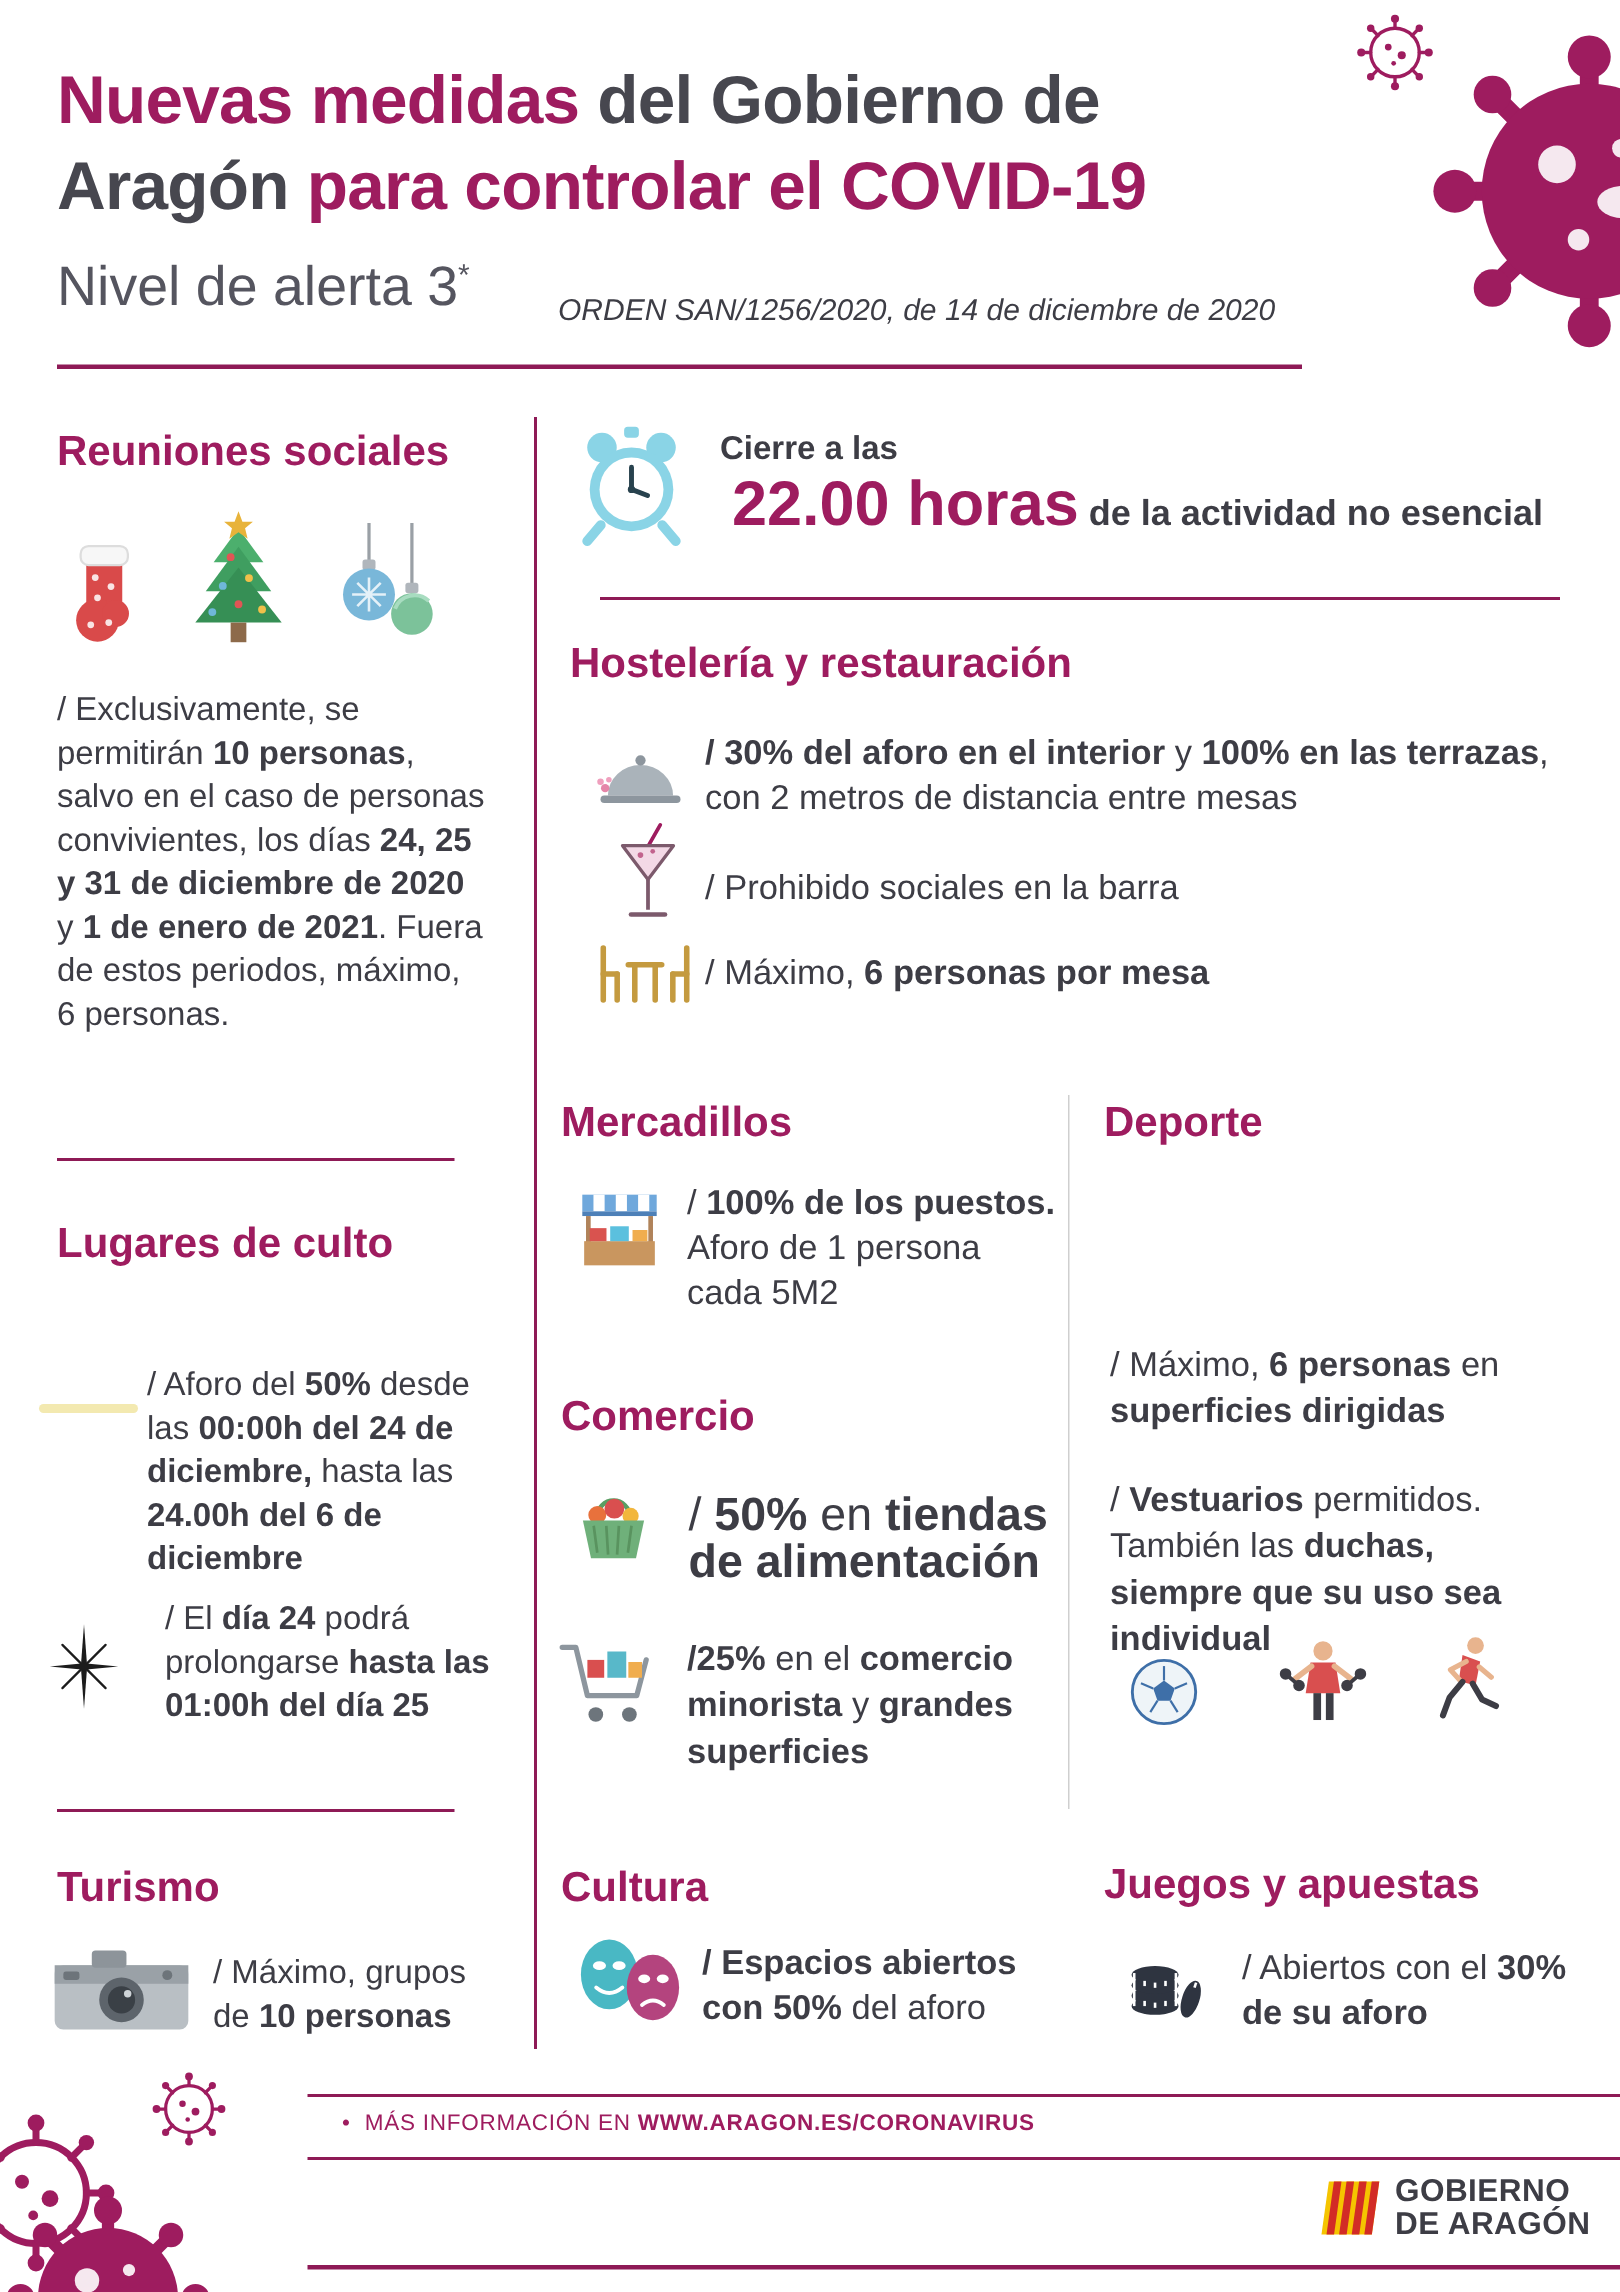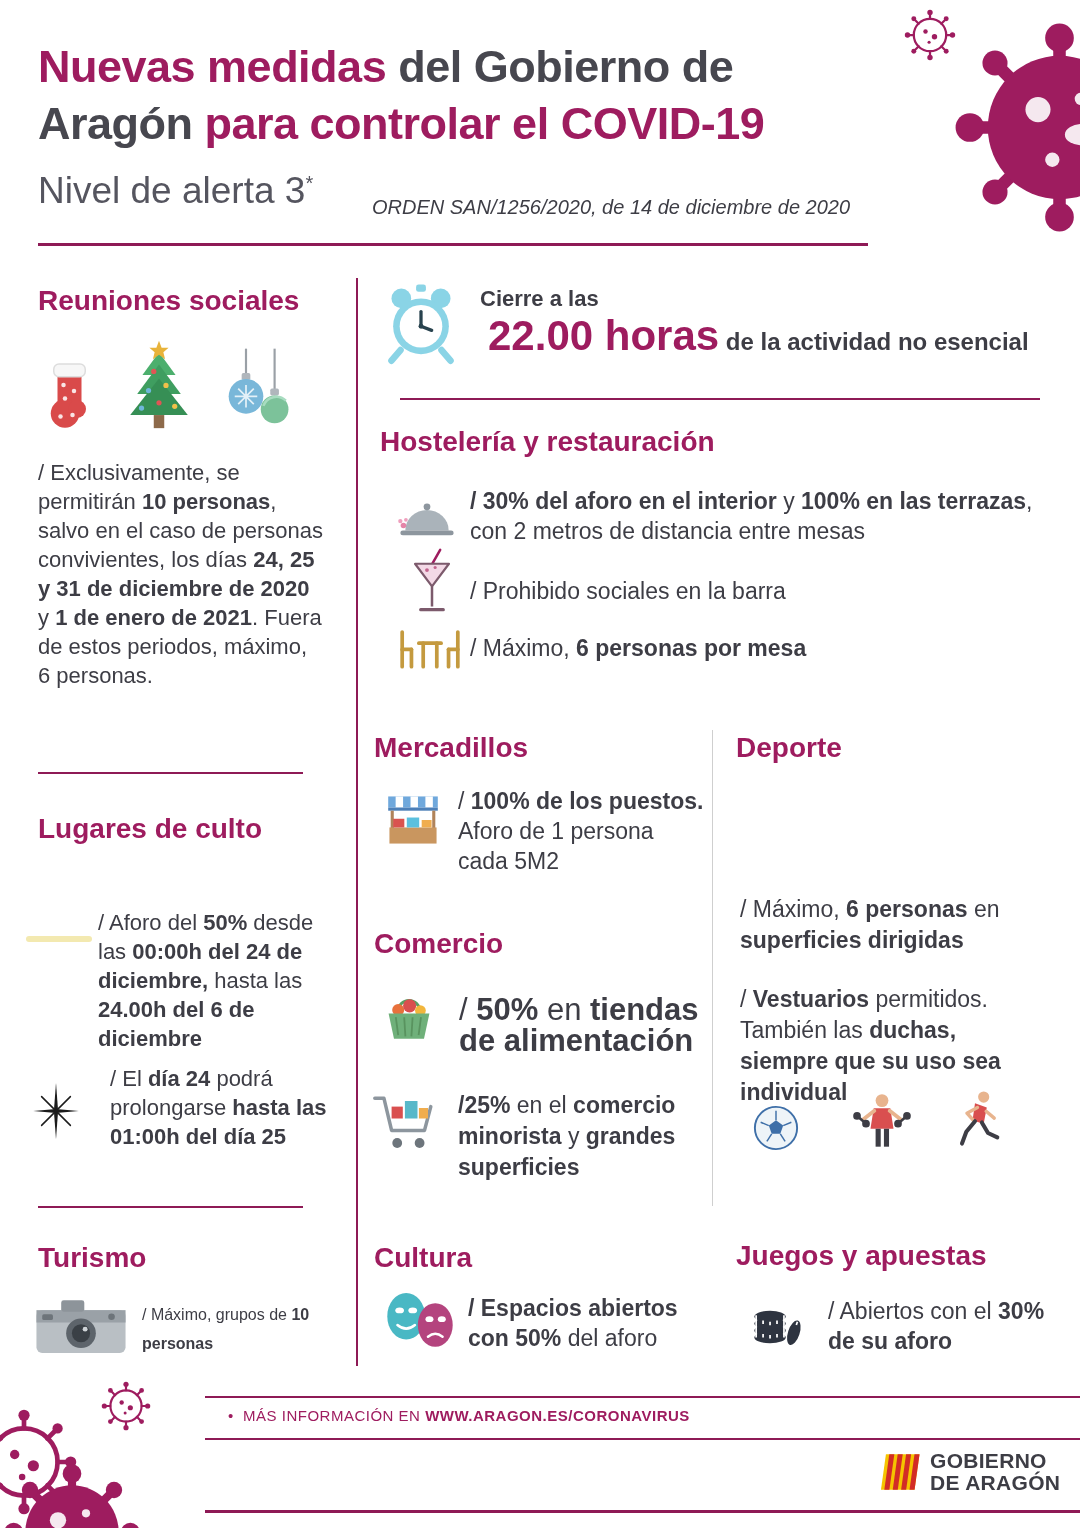--- a/index.html
+++ b/index.html
@@ -23,21 +23,21 @@
   
   .xmas-icons{position:absolute;left:38px;top:336px;width:280px;height:100px;display:flex;align-items:flex-end;gap:16px;}
   .reuniones-text{position:absolute;left:38px;top:458px;width:285px;font-size:22px;line-height:29px;}
   .div-left-1{left:38px;top:772px;width:265px;height:2px;}
   .culto-item1{position:absolute;left:98px;top:886px;width:245px;font-size:22px;line-height:29px;margin-top:22px;}
   .candle{position:absolute;left:26px;top:936px;width:66px;height:6px;background:#f3e9b0;border-radius:3px;}
   .sparkle-icon{position:absolute;left:26px;top:1080px;width:60px;height:62px;}
   .culto-item2{position:absolute;left:98px;top:1064px;width:238px;font-size:22px;line-height:29px;margin-left:12px;}
   .div-left-2{left:38px;top:1206px;width:265px;height:2px;}
   .camera-icon{position:absolute;left:30px;top:1292px;width:102px;height:66px;}
-  .turismo-text{position:absolute;left:142px;top:1300px;width:195px;font-size:16px;line-height:29px;}
+  .turismo-text{position:absolute;left:142px;top:1300px;width:195px;font-size:22px;line-height:29px;}
   
   .vrule-main{position:absolute;left:356px;top:278px;width:2px;height:1088px;background:#8e1a56;}
   .vrule-mid{position:absolute;left:712px;top:730px;width:1px;height:476px;background:#cfcfcf;}
   
   .alarm-icon{position:absolute;left:380px;top:280px;width:82px;height:86px;}
   .cierre-l1{position:absolute;left:480px;top:286px;font-size:22px;font-weight:700;color:#3d3d45;}
   .cierre-l2{position:absolute;left:488px;top:312px;white-space:nowrap;}
   .cierre-time{font-size:42px;font-weight:700;color:#9e1c5f;}
   .cierre-rest{font-size:24px;font-weight:700;color:#3d3d45;}
   .div-cierre{left:400px;top:398px;width:640px;height:2px;}

